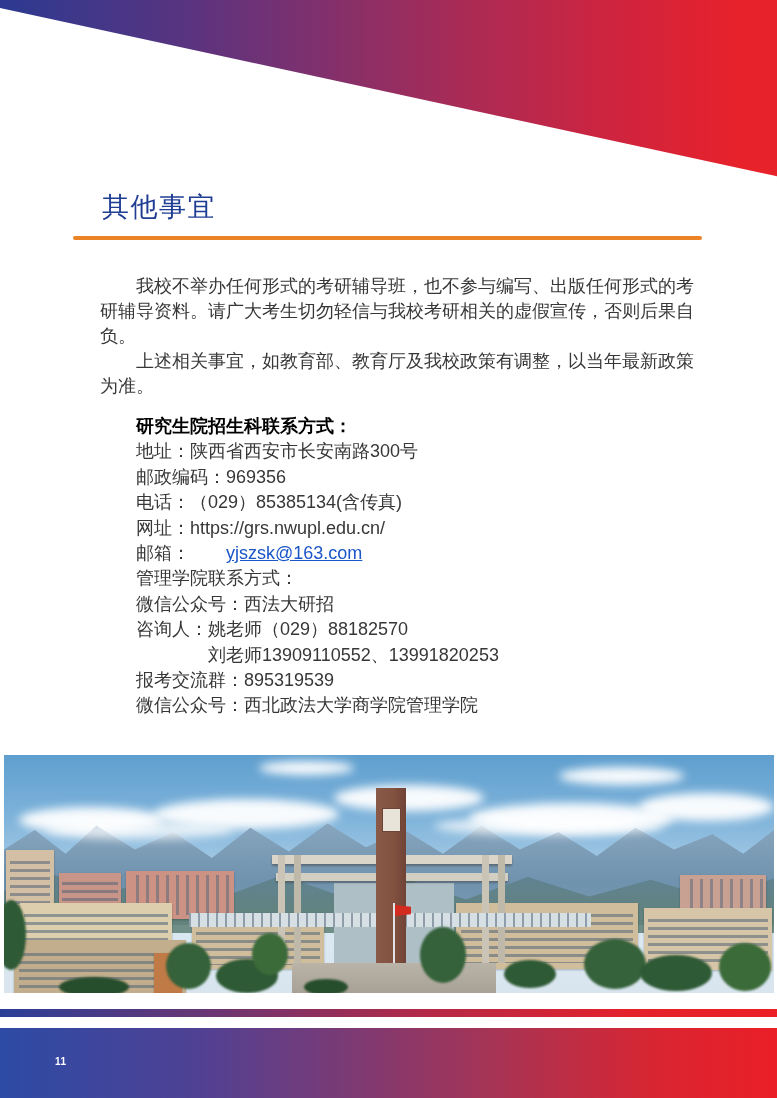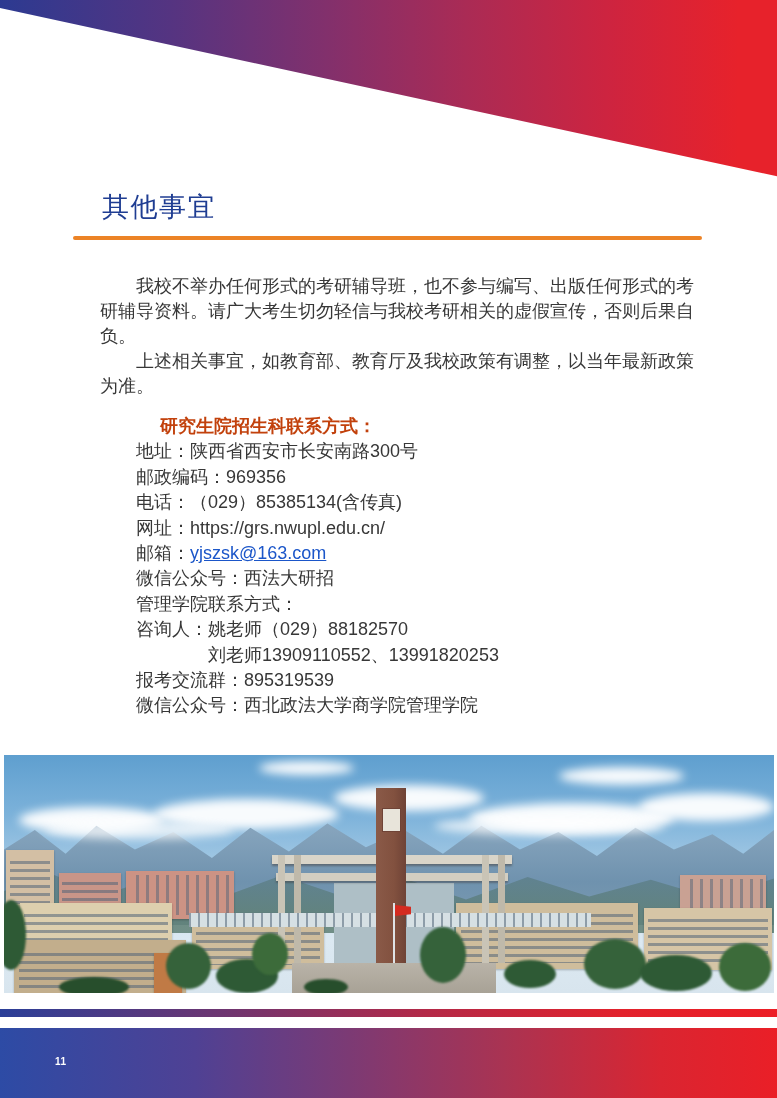--- a/index.html
+++ b/index.html
@@ -24,24 +24,24 @@
     background:#ec8326;border-radius:2px;
   }
   
   .paras{position:absolute;left:100px;top:274px;width:604px;}
   .paras p{
     margin:0;font-size:18px;line-height:25px;color:#373737;
     text-indent:2em;white-space:pre-line;text-align:justify;
   }
   
   .contact{position:absolute;left:136px;top:414px;font-size:18px;line-height:25.4px;color:#373737;}
-  .c-head{color:#c2410c;font-weight:bold;margin-left:24px;}
+  .c-head{color:#000000;font-weight:bold;}
   .c-line{white-space:pre;}
   .indent2{padding-left:72px;}
-  .email{color:#1b56c9;text-decoration:underline;}
+  .email{color:#1b56c9;text-decoration:underline;margin-left:36px;}
   
   .photo{position:absolute;left:4px;top:755px;width:770px;height:238px;overflow:hidden;background:#7cb2da;}
   .photo *{position:absolute;}
   .sky{left:0;top:0;width:770px;height:238px;
     background:linear-gradient(180deg,#5f9fcf 0%,#7cb2da 25%,#a7cbe5 48%,#cfe2ef 66%,#dce9f2 78%,#d8e5ee 100%);}
   .cloud{background:rgba(255,255,255,.95);border-radius:50%;filter:blur(5px);}
   .mtn{left:0;width:770px;}
   .mtn-far{top:62px;height:108px;
     background:linear-gradient(180deg,#8ba8c0 0%,#6f92ae 60%,#7b9ab0 100%);
     clip-path:polygon(0 30%,4% 12%,8% 34%,12% 8%,17% 30%,22% 14%,27% 38%,32% 10%,37% 32%,42% 6%,47% 28%,52% 12%,57% 34%,62% 8%,67% 30%,72% 14%,77% 36%,82% 10%,87% 30%,92% 16%,96% 34%,100% 12%,100% 100%,0 100%);}
@@ -82,22 +82,22 @@
 为准。</p>
 </div>
 
 <div class="contact">
   <div class="c-head">研究生院招生科联系方式：</div>
   <div class="c-line">地址：陕西省西安市长安南路300号</div>
   <div class="c-line">邮政编码：969356</div>
   <div class="c-line">电话：（029）85385134(含传真)</div>
   <div class="c-line">网址：https://grs.nwupl.edu.cn/</div>
   <div class="c-line"><span>邮箱：</span><a class="email" href="#">yjszsk@163.com</a></div>
+  <div class="c-line">管理学院联系方式：</div>
   <div class="c-line">微信公众号：西法大研招</div>
-  <div class="c-line">管理学院联系方式：</div>
   <div class="c-line">咨询人：姚老师（029）88182570</div>
   <div class="c-line indent2">刘老师13909110552、13991820253</div>
   <div class="c-line">报考交流群：895319539</div>
   <div class="c-line">微信公众号：西北政法大学商学院管理学院</div>
 </div>
 
 <div class="photo">
   <div class="sky"></div>
 
   <div class="cloud" style="left:255px;top:6px;width:95px;height:14px;"></div>

